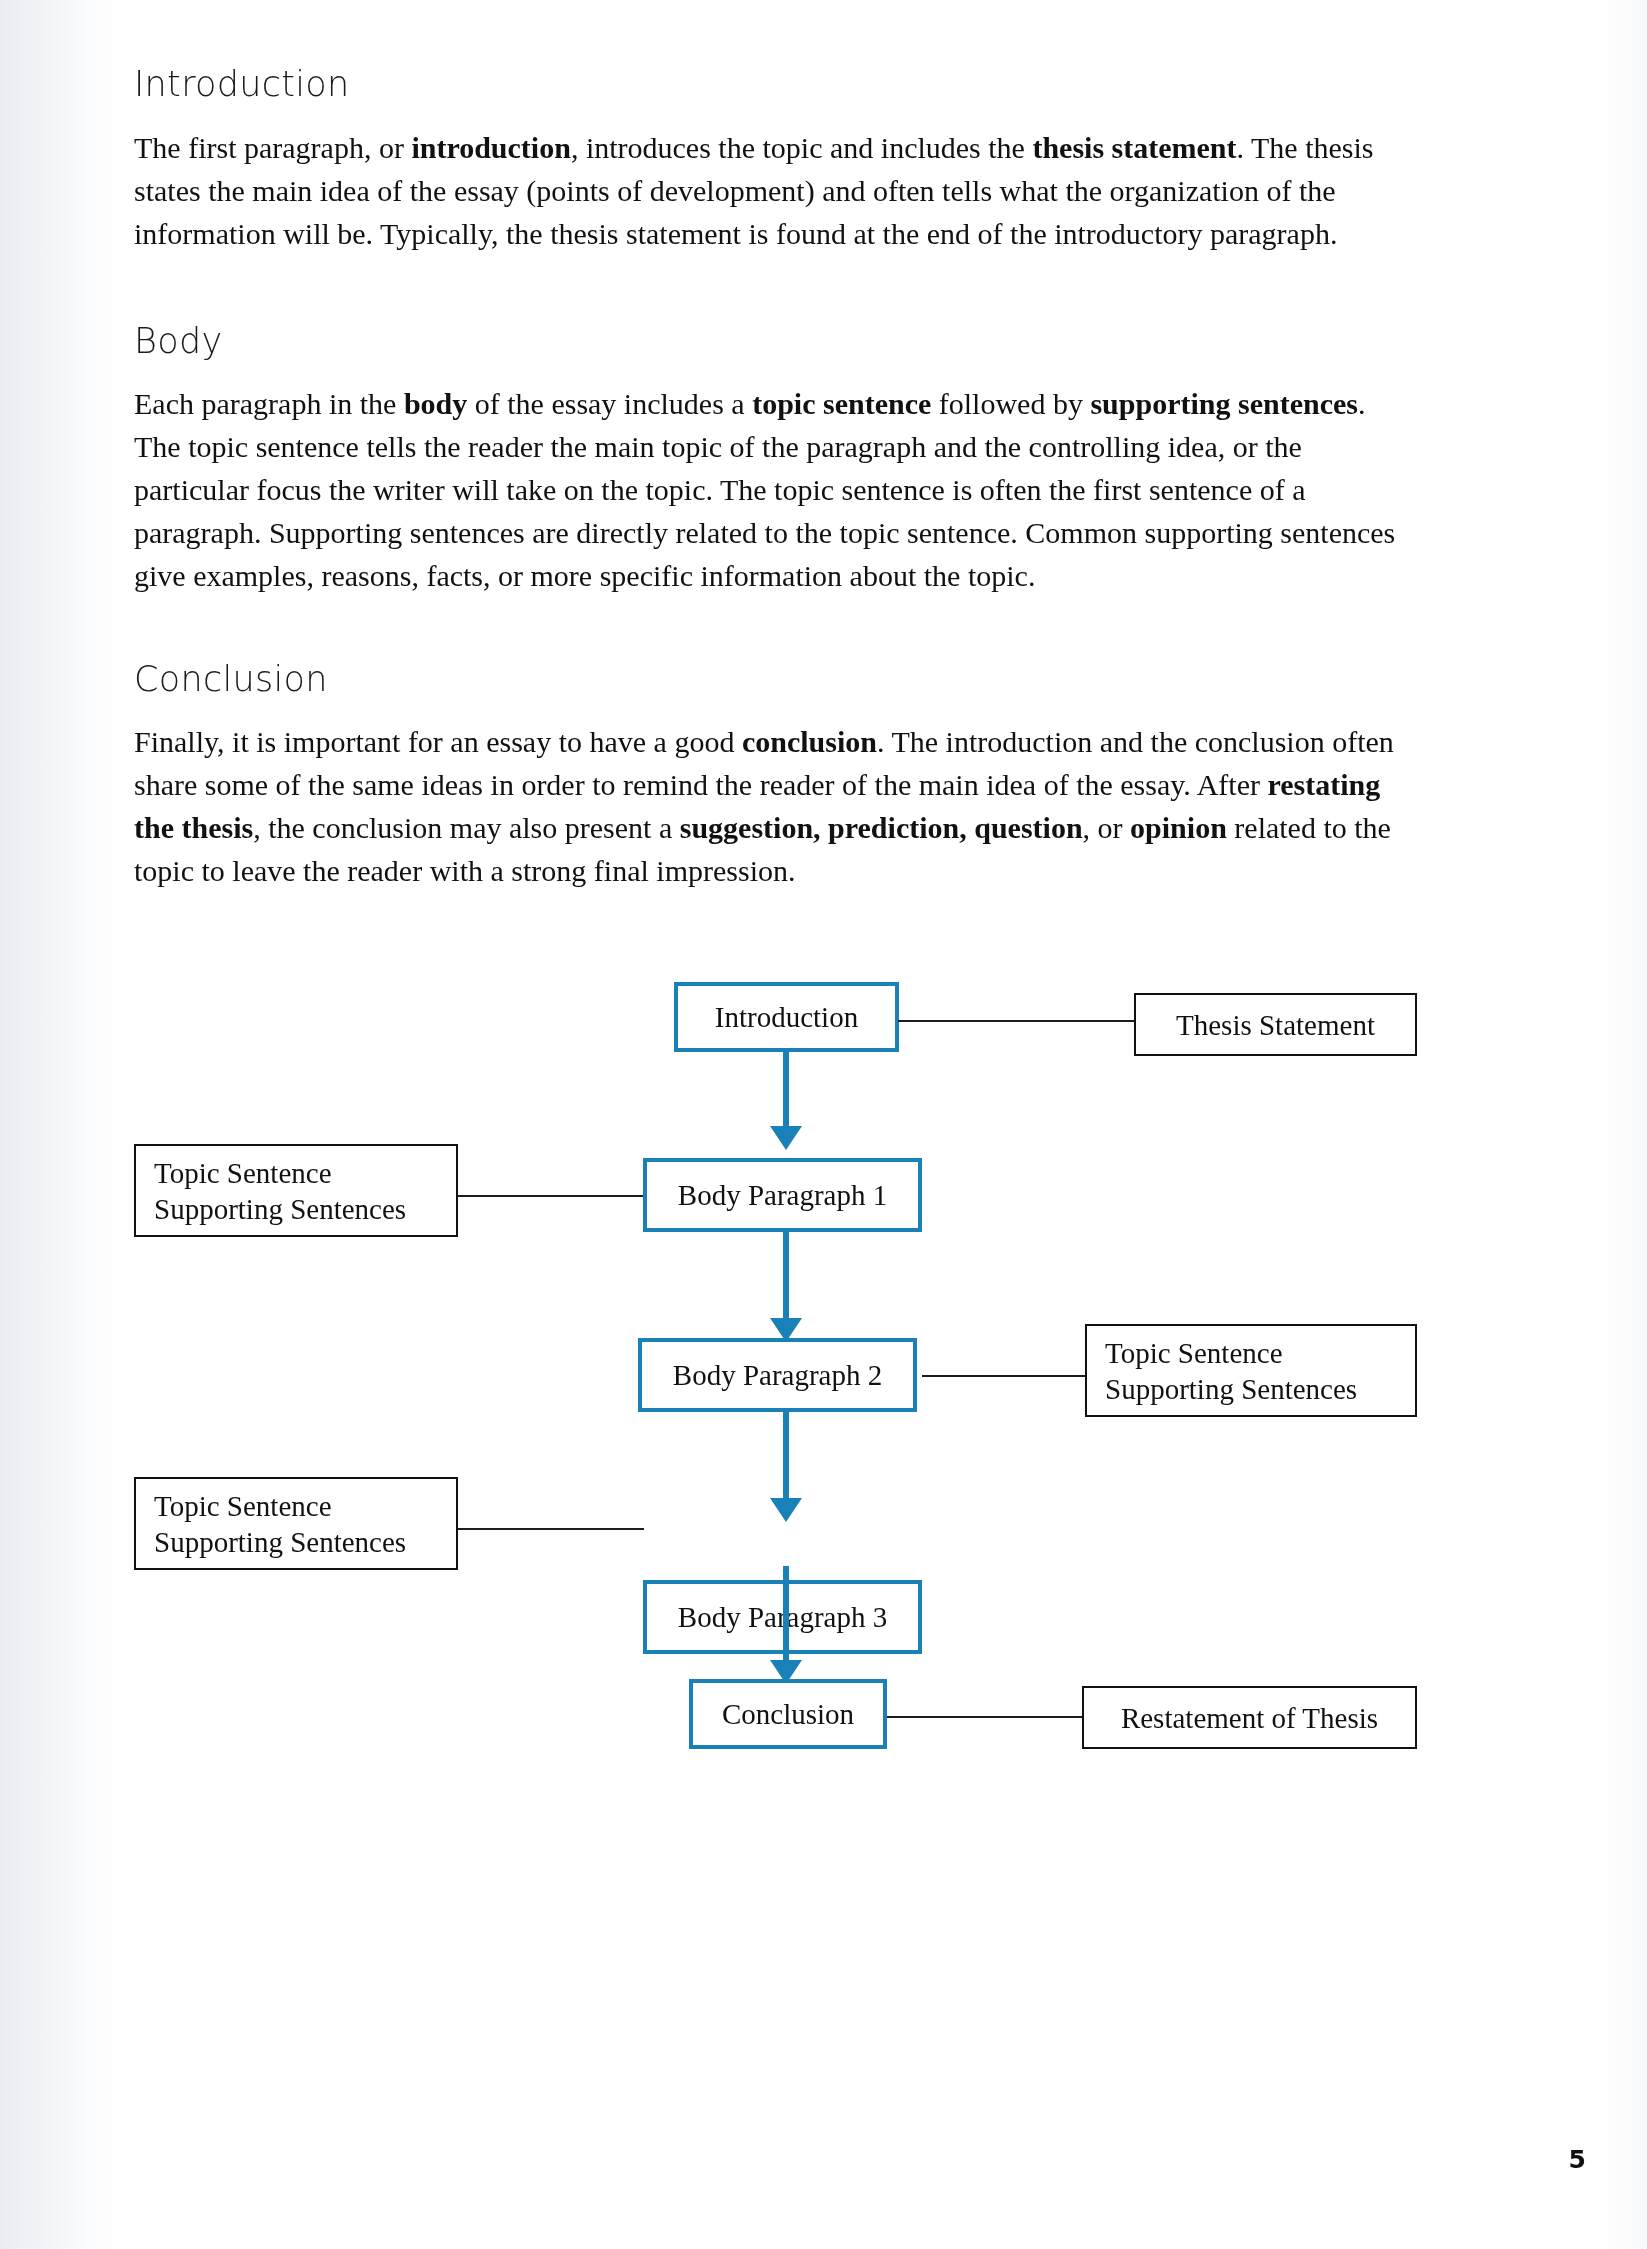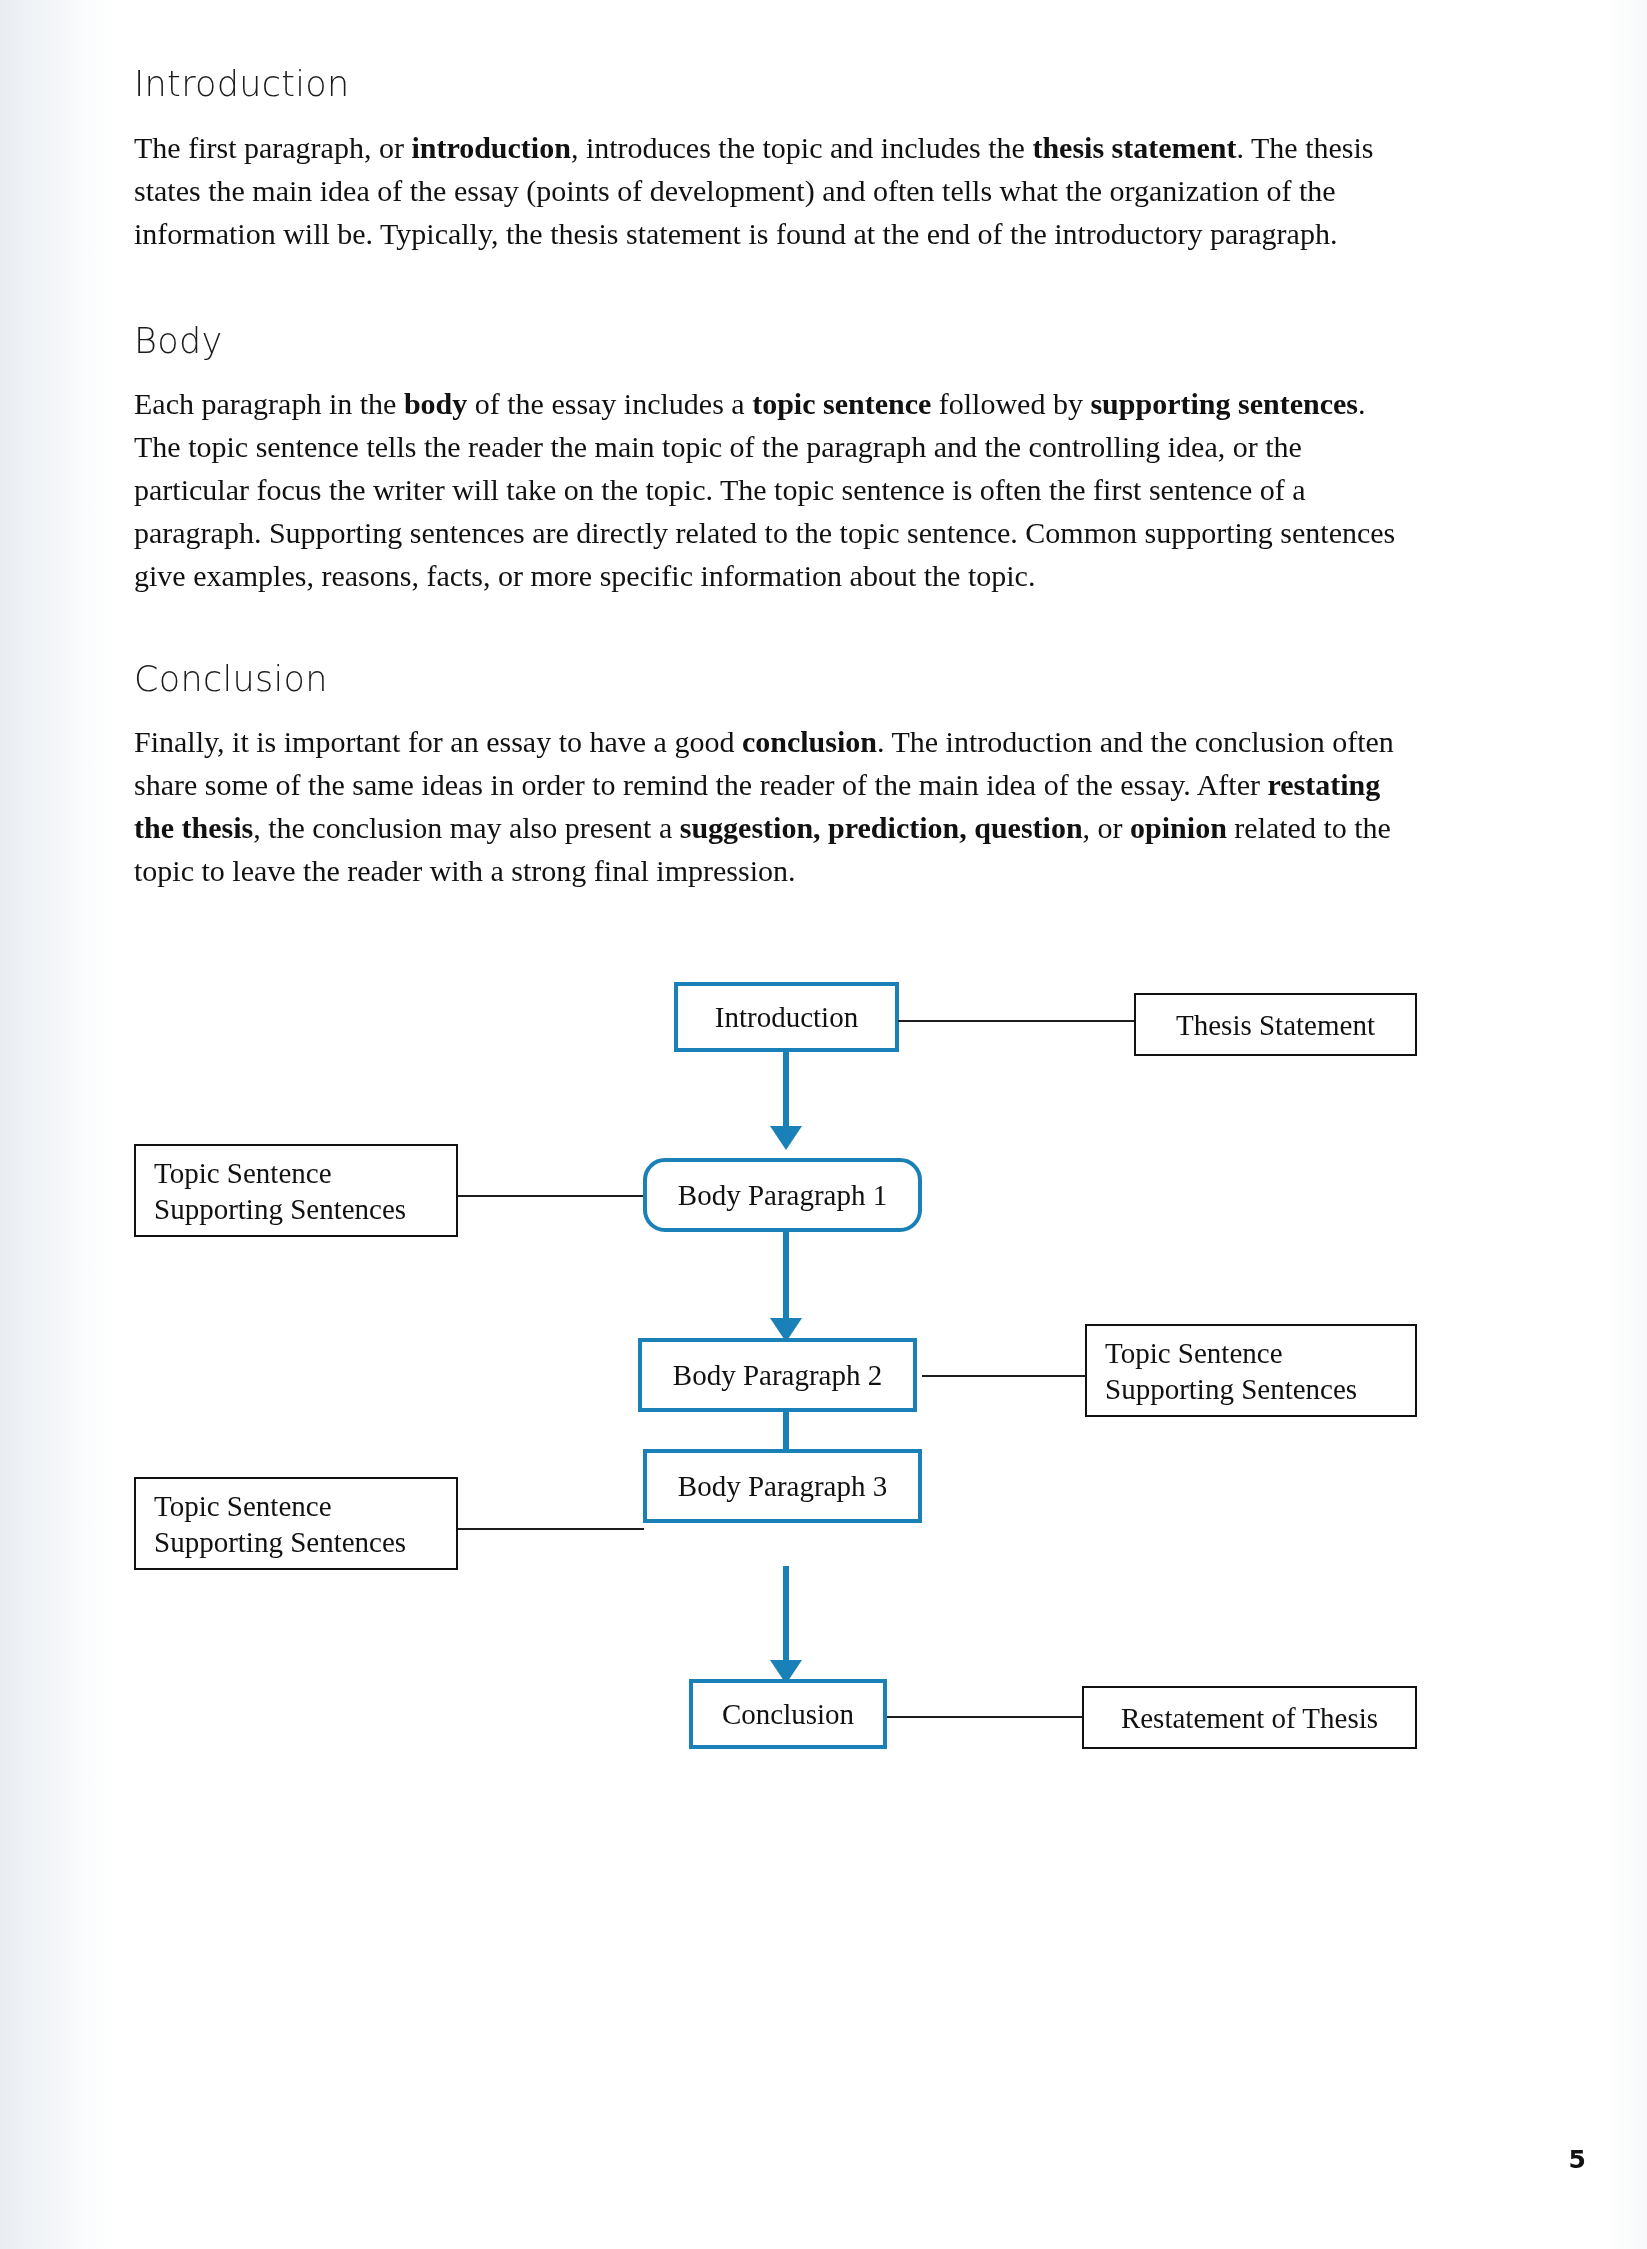--- a/index.html
+++ b/index.html
@@ -152,21 +152,21 @@
       </div>
 
       <div class="arrow-stem" style="left:783px; top:1052px; height:78px;"></div>
       <div class="arrow-head" style="left:770px; top:1126px;"></div>
 
       <div class="node black left-align" style="left:134px; top:1144px; width:324px; height:93px;">
         <span>Topic Sentence</span>
         <span class="line2">Supporting Sentences</span>
       </div>
       <div class="connector" style="left:458px; top:1195px; width:186px;"></div>
-      <div class="node blue" style="left:643px; top:1158px; width:279px; height:74px;border-radius:22px;">
+      <div class="node blue" style="left:643px; top:1158px; width:279px; height:74px;">
         <span>Body Paragraph 1</span>
       </div>
 
       <div class="arrow-stem" style="left:783px; top:1232px; height:91px;"></div>
       <div class="arrow-head" style="left:770px; top:1318px;"></div>
 
       <div class="node blue" style="left:638px; top:1338px; width:279px; height:74px;">
         <span>Body Paragraph 2</span>
       </div>
       <div class="connector" style="left:922px; top:1375px; width:163px;"></div>
@@ -176,21 +176,21 @@
       </div>
 
       <div class="arrow-stem" style="left:783px; top:1412px; height:91px;"></div>
       <div class="arrow-head" style="left:770px; top:1498px;"></div>
 
       <div class="node black left-align" style="left:134px; top:1477px; width:324px; height:93px;">
         <span>Topic Sentence</span>
         <span class="line2">Supporting Sentences</span>
       </div>
       <div class="connector" style="left:458px; top:1528px; width:186px;"></div>
-      <div class="node blue" style="left:643px; top:1449px; width:279px; height:74px;">
+      <div class="node blue" style="left:643px; top:1580px; width:279px; height:74px;">
         <span>Body Paragraph 3</span>
       </div>
 
       <div class="arrow-stem" style="left:783px; top:1566px; height:98px;"></div>
       <div class="arrow-head" style="left:770px; top:1660px;"></div>
 
       <div class="node blue" style="left:689px; top:1679px; width:198px; height:70px;">
         <span>Conclusion</span>
       </div>
       <div class="connector" style="left:887px; top:1716px; width:195px;"></div>

